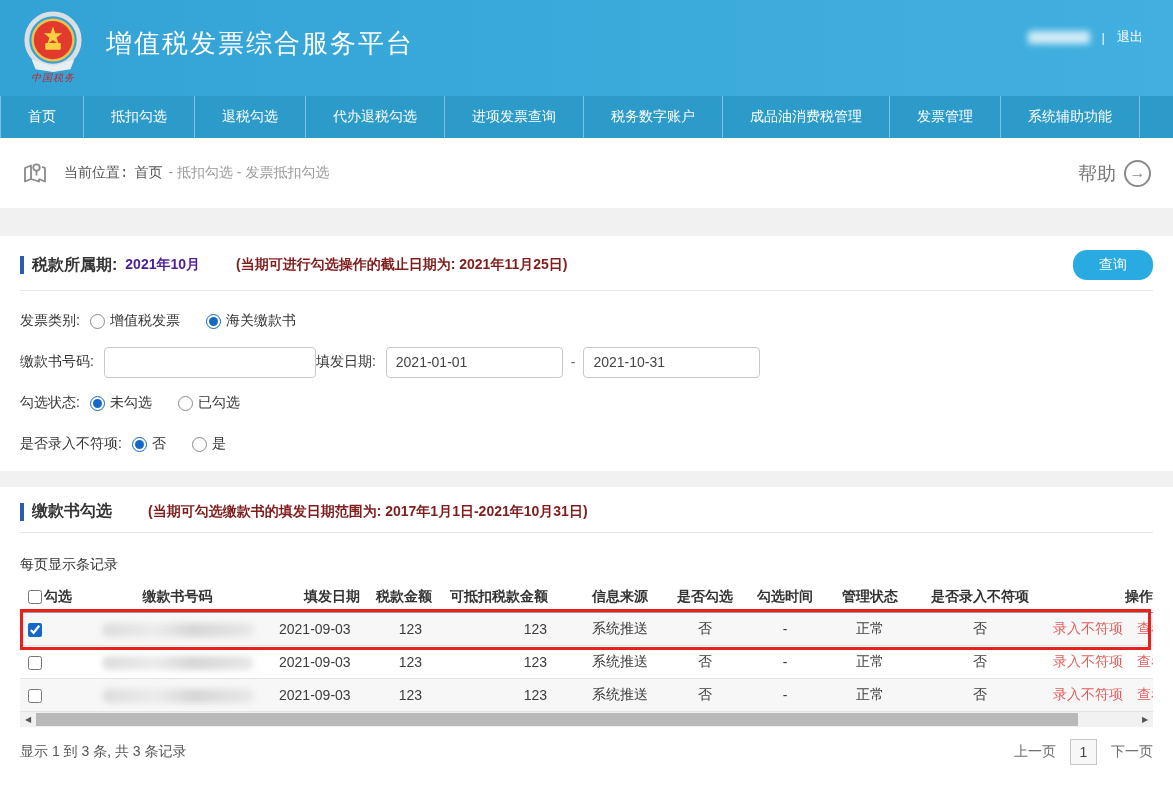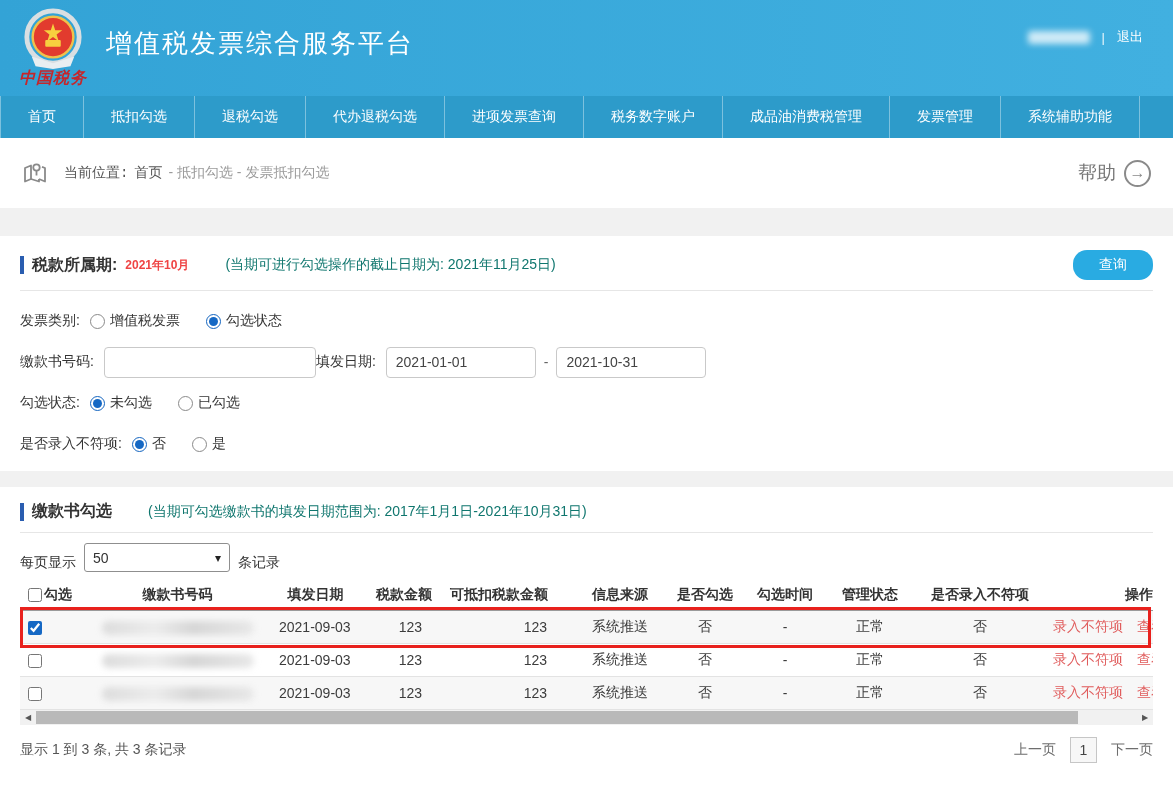--- a/index.html
+++ b/index.html
@@ -2,87 +2,87 @@
 <html><head>
 <meta charset="utf-8">
 <style>
   * { margin:0; padding:0; box-sizing:border-box; }
   html,body { width:1173px; height:810px; overflow:hidden; background:#fff;
     font-family:"Liberation Sans","DejaVu Sans",sans-serif; font-size:14px; color:#333; }
 
   
   .header { height:96px; background:linear-gradient(90deg,#33a3d6,#41b0e0); display:flex; align-items:center; position:relative; }
   .logo { width:78px; margin-left:14px; display:flex; flex-direction:column; align-items:center; }
-  .logo-caption { color:#c5262b; font-weight:bold; font-size:16px; font-style:italic; margin-top:-2px; letter-spacing:1px; }
+  .logo-caption { color:#c5262b; font-weight:normal; font-size:10px; font-style:italic; margin-top:-2px; letter-spacing:1px; }
   .app-title { color:#fff; font-size:26px; letter-spacing:2px; margin-left:14px; margin-top:-10px; }
   .userbox { position:absolute; right:30px; top:28px; display:flex; align-items:center; color:#fff; font-size:13px; }
   .blur-user { display:inline-block; width:62px; height:13px; border-radius:3px; background:rgba(255,255,255,.75); filter:blur(3px); margin-right:12px; }
   .user-sep { margin-right:12px; opacity:.9; }
   .logout { color:#fff; cursor:pointer; }
 
   
   .nav { height:42px; background:#2d9bca; display:flex; }
   .nav-item { display:flex; align-items:center; justify-content:center; color:#fff; font-size:14px;
     padding:0 27px; border-right:1px solid rgba(255,255,255,.38); cursor:pointer; white-space:nowrap; }
   .nav-item:first-child { border-left:1px solid rgba(255,255,255,.38); }
 
   
   .crumb { height:70px; display:flex; align-items:center; padding:0 22px; background:#fff; }
   .crumb-icon { margin-right:16px; display:flex; }
   .crumb-label { color:#555;font-family:Liberation Mono, monospace; }
   .crumb-current { color:#555; margin-left:6px; }
   .crumb-trail { color:#9a9a9a; margin-left:6px; }
-  .help { margin-left:auto; display:flex; align-items:center; color:#787878; font-size:19px; cursor:pointer; }
+  .help { margin-left:auto; display:flex; align-items:flex-end; color:#787878; font-size:19px; cursor:pointer; }
   .help-circle { width:27px; height:27px; border:2px solid #8a8a8a; border-radius:50%; display:flex; align-items:center;
     justify-content:center; margin-left:8px; font-size:16px; color:#8a8a8a; font-weight:bold; }
   .band { height:28px; background:#f1f1f1; }
 
   .content { padding:0 20px; }
 
   
   .sect { display:flex; align-items:center; padding:14px 0 10px 0; border-bottom:1px solid #e6e6e6; }
   .sect-bar { width:4px; height:18px; background:#2a5db0; margin-right:8px; }
   .sect-label { font-size:16px; font-weight:bold; color:#333;text-align:right; }
-  .sect-period { font-size:12px; font-weight:bold; color:#ef4444; margin-left:8px; }
-  .sect-note { font-size:14px; font-weight:normal; color:#0f766e; margin-left:8px;padding-left:28px; }
+  .sect-period { font-size:14px; font-weight:bold; color:#4c1d95; margin-left:8px; }
+  .sect-note { font-size:14px; font-weight:bold; color:#7f1d1d; margin-left:8px;padding-left:28px; }
   .btn-query { margin-left:auto; background:#29abe2; color:#fff; border:none; border-radius:14px;
     padding:6px 26px; font-size:14px; cursor:pointer; }
 
   
   .filters { padding-top:4px; }
   .frow { display:flex; align-items:center; margin-top:11px; height:30px; }
   .flabel { color:#333; margin-right:10px; }
   .radio { width:15px; height:15px; border:1px solid #8a8a8a; border-radius:50%; display:inline-flex;
     align-items:center; justify-content:center; background:#fff; margin-right:5px; cursor:pointer; flex:none; }
   .radio.on { border-color:#1465c0; }
   .radio.on i { width:9px; height:9px; border-radius:50%; background:#1568c4; display:block; }
   .opt-label { margin-right:26px; color:#333; }
   .tinput { height:31px; border:1px solid #c9c9c9; border-radius:4px; padding:0 9px; font-size:14px;
     color:#444; font-family:inherit; outline:none; }
   .w-no { width:212px; }
-  .w-date { width:150px; }
+  .w-date { width:177px; }
   .dash { margin:0 8px; color:#666; }
 
   
-  .pagesize { display:flex; align-items:flex-end; margin-top:10px; }
+  .pagesize { display:flex; align-items:flex-start; margin-top:23px; }
   .select { width:146px; height:29px; border:1px solid #8f8f8f; border-radius:3px; display:flex; align-items:center;
     padding:0 8px; margin:0 8px; cursor:pointer; background:#fff; }
   .select .chev { margin-left:auto; font-size:12px; color:#222; }
 
   
   .table-wrap { position:relative; overflow:hidden; margin-top:8px; }
   table { border-collapse:collapse; table-layout:fixed; width:1210px; }
   th { font-weight:bold; color:#333; font-size:14px; height:30px; border-bottom:1px solid #9a9a9a; text-align:center; white-space:nowrap; }
   td { height:33px; font-size:14px; color:#3c3c3c; border-bottom:1px solid #e3e3e3; text-align:center; white-space:nowrap; overflow:hidden; }
   tr.stripe td { background:#f7f7f7; }
   th.col-check, td.col-check { text-align:left; padding-left:8px; }
   td.col-num { text-align:center; }
   th.col-r, td.col-r { text-align:right; padding-right:28px; }
   td.col-date { text-align:left; padding-left:14px; }
-  th.col-date { text-align:center; padding-left:6px; }
+  th.col-date { text-align:right; padding-left:6px; }
   th.col-act, td.col-act { text-align:left; padding-left:8px; }
   .redlink { color:#e05c5c; cursor:pointer; margin-right:10px; }
   .blur-no { display:inline-block; width:152px; height:14px; border-radius:7px; vertical-align:middle;
     background:linear-gradient(90deg,#dcdcdc,#ececec 35%,#d6d6d6 60%,#e8e8e8); filter:blur(3px); }
   input[type=checkbox]{ width:14px; height:14px; accent-color:#1568c4; vertical-align:middle; }
   .hdr-check-label { margin-left:2px; }
   .row-annotation { position:absolute; left:0; right:2px; top:27px; height:41px;
     border:3px solid #e8211d; pointer-events:none; z-index:5; }
 
   
@@ -185,21 +185,21 @@
   <div class="filters">
     <div class="frow">
       <span class="flabel">发票类别:</span>
       <span class="radio">
           <i></i>
         </span>
       <span class="opt-label">增值税发票</span>
       <span class="radio on">
           <i></i>
         </span>
-      <span class="opt-label">勾选状态</span>
+      <span class="opt-label">海关缴款书</span>
     </div>
     <div class="frow">
       <span class="flabel">缴款书号码:</span>
       <input class="tinput w-no" type="text" value="" style="">
       <span class="flabel" style="">填发日期:</span>
       <input class="tinput w-date" type="text" value="2021-01-01" style="">
       <span class="dash">-</span>
       <input class="tinput w-date" type="text" value="2021-10-31" style="">
     </div>
     <div class="frow">
@@ -232,24 +232,20 @@
 <div class="content">
 
   <div class="sect" style="border-bottom:1px solid #e6e6e6">
     <span class="sect-bar"></span>
     <span class="sect-label">缴款书勾选</span>
     <span class="sect-note">(当期可勾选缴款书的填发日期范围为: 2017年1月1日-2021年10月31日)</span>
   </div>
 
   <div class="pagesize">
     <span>每页显示</span>
-    <div class="select">
-      <span>50</span>
-      <span class="chev">▾</span>
-    </div>
     <span>条记录</span>
   </div>
 
   <div class="table-wrap">
     <table>
       <colgroup>
         <col style="width:70px">
           <col style="width:175px">
           <col style="width:95px">
           <col style="width:90px">

